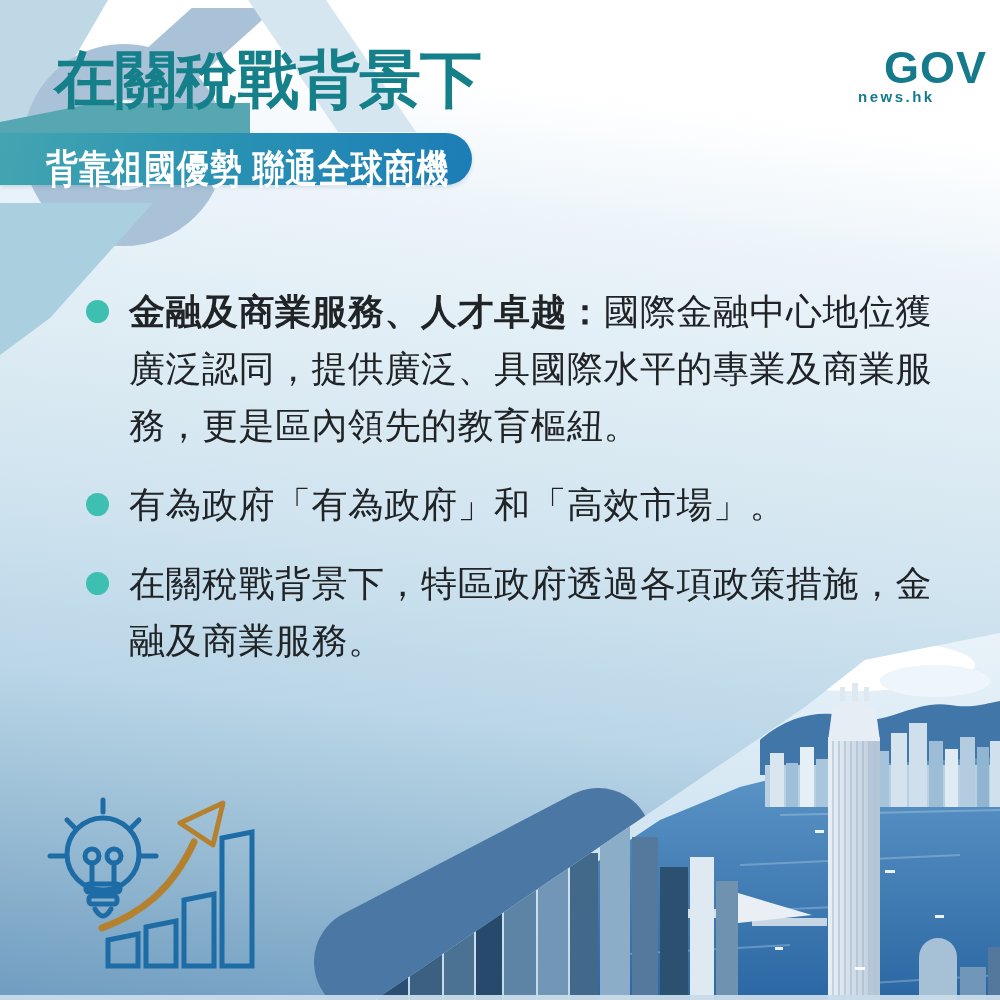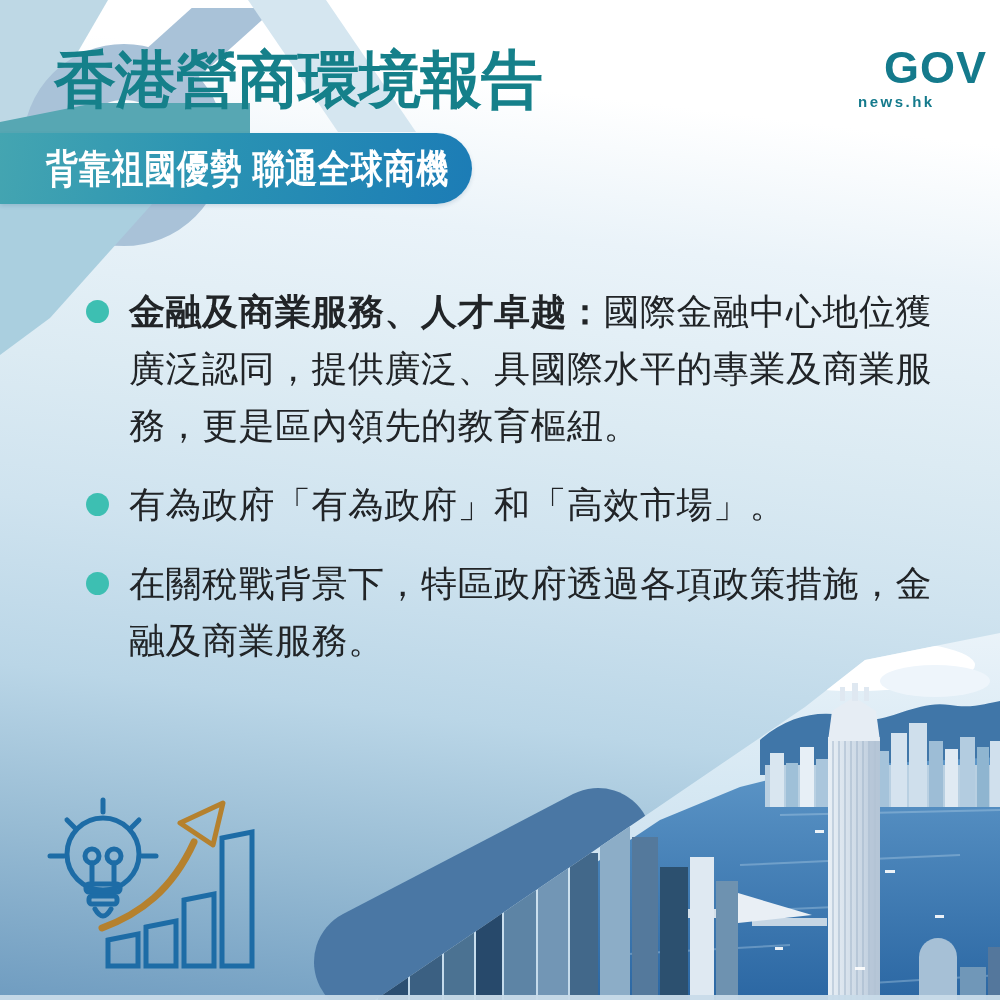--- a/index.html
+++ b/index.html
@@ -19,23 +19,23 @@
     clip-path:polygon(0 24px,95px 5px,250px 5px,250px 60px,0 60px);background:#57a7b3;}
   .light-wedge{left:0;top:203px;width:170px;height:160px;
     clip-path:polygon(0 0,153px 0,50px 115px,0 152px);background:#aacfdf;}
   
   .title{left:54px;top:38px;font-size:62px;font-weight:800;letter-spacing:-1px;
     color:var(--title-color,#15808a);white-space:nowrap;z-index:6;}
   .subtitle{left:557px;top:52px;font-size:29px;line-height:30px;font-weight:800;
     letter-spacing:4px;color:var(--subtitle-color,#a8812e);z-index:6;white-space:nowrap;}
   .gov{left:858px;top:48px;color:var(--logo-color,#147a8c);z-index:6;text-align:left;}
   .gov .gov-main{font-size:45px;font-weight:900;line-height:40px;letter-spacing:1px;margin-left:26px;}
-  .gov .gov-sub{font-size:15px;font-weight:800;letter-spacing:2.5px;margin-top:5px;}
-  
-  .banner{left:0;top:133px;width:472px;height:71px;border-radius:0 36px 36px 0;
+  .gov .gov-sub{font-size:15px;font-weight:800;letter-spacing:2.5px;}
+  
+  .banner{left:0;top:133px;width:472px;height:52px;border-radius:0 36px 36px 0;
     background:linear-gradient(100deg,var(--banner-grad-a,#44a5b1) 0%,#2a93b3 45%,var(--banner-grad-b,#1c7cb6) 100%);
     z-index:7;box-shadow:0 2px 4px rgba(20,70,110,.15);}
   .banner-text{display:inline-block;color:var(--banner-text,#ffffff);font-size:39px;font-weight:800;
     line-height:71px;padding-left:56px;letter-spacing:1px;transform:scaleX(.82);
     transform-origin:left center;white-space:nowrap;}
   
   .heading{left:80px;top:226px;font-size:41px;font-weight:800;letter-spacing:1px;
     color:var(--heading-color,#1878ad);white-space:nowrap;z-index:6;}
   .bullets{left:86px;top:283px;width:878px;z-index:6;}
   .bullet{display:flex;gap:20px;margin-bottom:22px;}
@@ -167,21 +167,21 @@
       <g fill="#ffffff" opacity=".9">
         <rect x="455" y="215" width="9" height="3"></rect>
           <rect x="525" y="255" width="10" height="3"></rect>
         <rect x="575" y="300" width="9" height="3"></rect>
           <rect x="415" y="332" width="8" height="3"></rect>
         <rect x="495" y="352" width="10" height="3"></rect>
       </g>
     </g>
   </svg>
 
-  <div class="abs title">香港營商環境報告</div>
+  <div class="abs title">在關稅戰背景下</div>
   <div class="abs gov">
     <div class="gov-main">GOV</div>
     <div class="gov-sub">news.hk</div>
   </div>
 
   <div class="abs banner">
     <span class="banner-text">背靠祖國優勢 聯通全球商機</span>
   </div>
 
 

